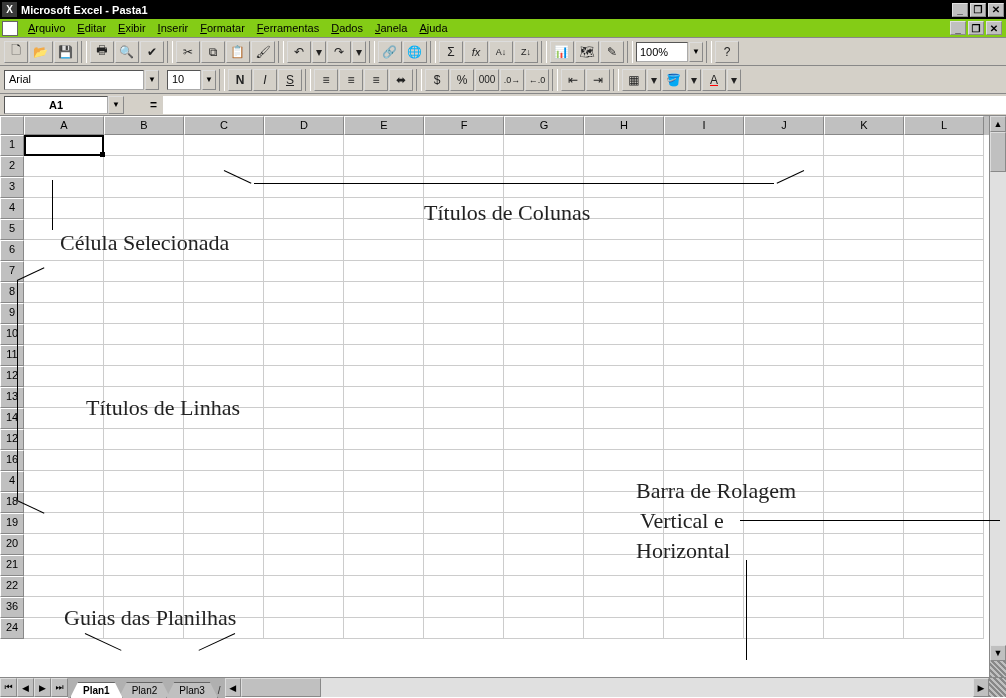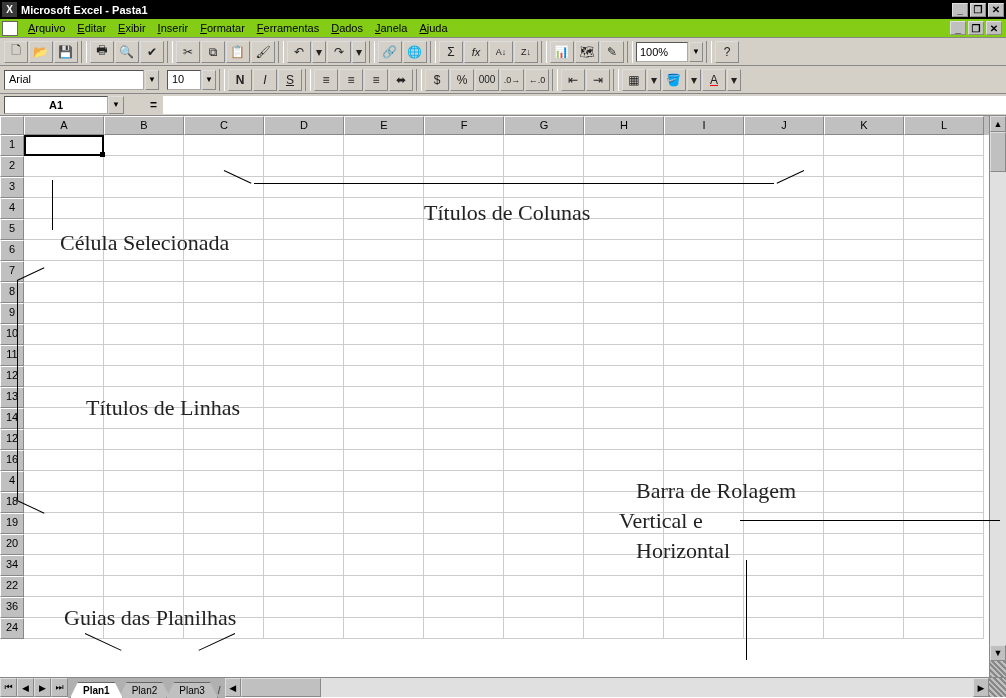--- a/index.html
+++ b/index.html
@@ -230,21 +230,21 @@
           <div class="rowhdr">11</div>
           <div class="rowhdr">12</div>
           <div class="rowhdr">13</div>
           <div class="rowhdr">14</div>
           <div class="rowhdr">12</div>
           <div class="rowhdr">16</div>
           <div class="rowhdr">4</div>
           <div class="rowhdr">18</div>
           <div class="rowhdr">19</div>
           <div class="rowhdr">20</div>
-          <div class="rowhdr">34</div>
+          <div class="rowhdr">21</div>
           <div class="rowhdr">22</div>
           <div class="rowhdr">36</div>
           <div class="rowhdr">24</div>
         </div>
       <div class="cells" id="cells">
           <div class="cell-row">
             <div class="cell selected" style="width: 80px;"></div>
             <div class="cell" style="width: 80px;"></div>
             <div class="cell" style="width: 80px;"></div>
             <div class="cell" style="width: 80px;"></div>
@@ -613,21 +613,21 @@
     <div class="sbtn">▶</div>
     <div class="corner"></div>
   </div>
 </div>
 
 <div class="annotation" style="left:424px; top:200px;">Títulos de Colunas</div>
 <div class="annotation" style="left:60px; top:230px;">Célula Selecionada</div>
 <div class="annotation" style="left:86px; top:395px;">Títulos de Linhas</div>
 <div class="annotation" style="left:64px; top:605px;">Guias das Planilhas</div>
 <div class="annotation" style="left:636px; top:478px;">Barra de Rolagem</div>
-<div class="annotation" style="left:619px; top:508px;text-align:center;">Vertical e</div>
+<div class="annotation" style="left:640px; top:508px;text-align:center;">Vertical e</div>
 <div class="annotation" style="left:636px; top:538px;">Horizontal</div>
 
 <div class="ann-line" style="left:52px; top:180px; width:1px; height:50px;"></div>
 <div class="ann-line" style="left:224px; top:170px; width:30px; height:1px; transform:rotate(25deg); transform-origin:left;"></div>
 <div class="ann-line" style="left:254px; top:183px; width:520px; height:1px;"></div>
 <div class="ann-line" style="left:774px; top:170px; width:30px; height:1px; transform:rotate(-25deg); transform-origin:right;"></div>
 <div class="ann-line" style="left:17px; top:280px; width:1px; height:220px;"></div>
 <div class="ann-line" style="left:17px; top:280px; width:30px; height:1px; transform:rotate(-25deg); transform-origin:left;"></div>
 <div class="ann-line" style="left:17px; top:500px; width:30px; height:1px; transform:rotate(25deg); transform-origin:left;"></div>
 <div class="ann-line" style="left:85px; top:633px; width:40px; height:1px; transform:rotate(25deg); transform-origin:left;"></div>

